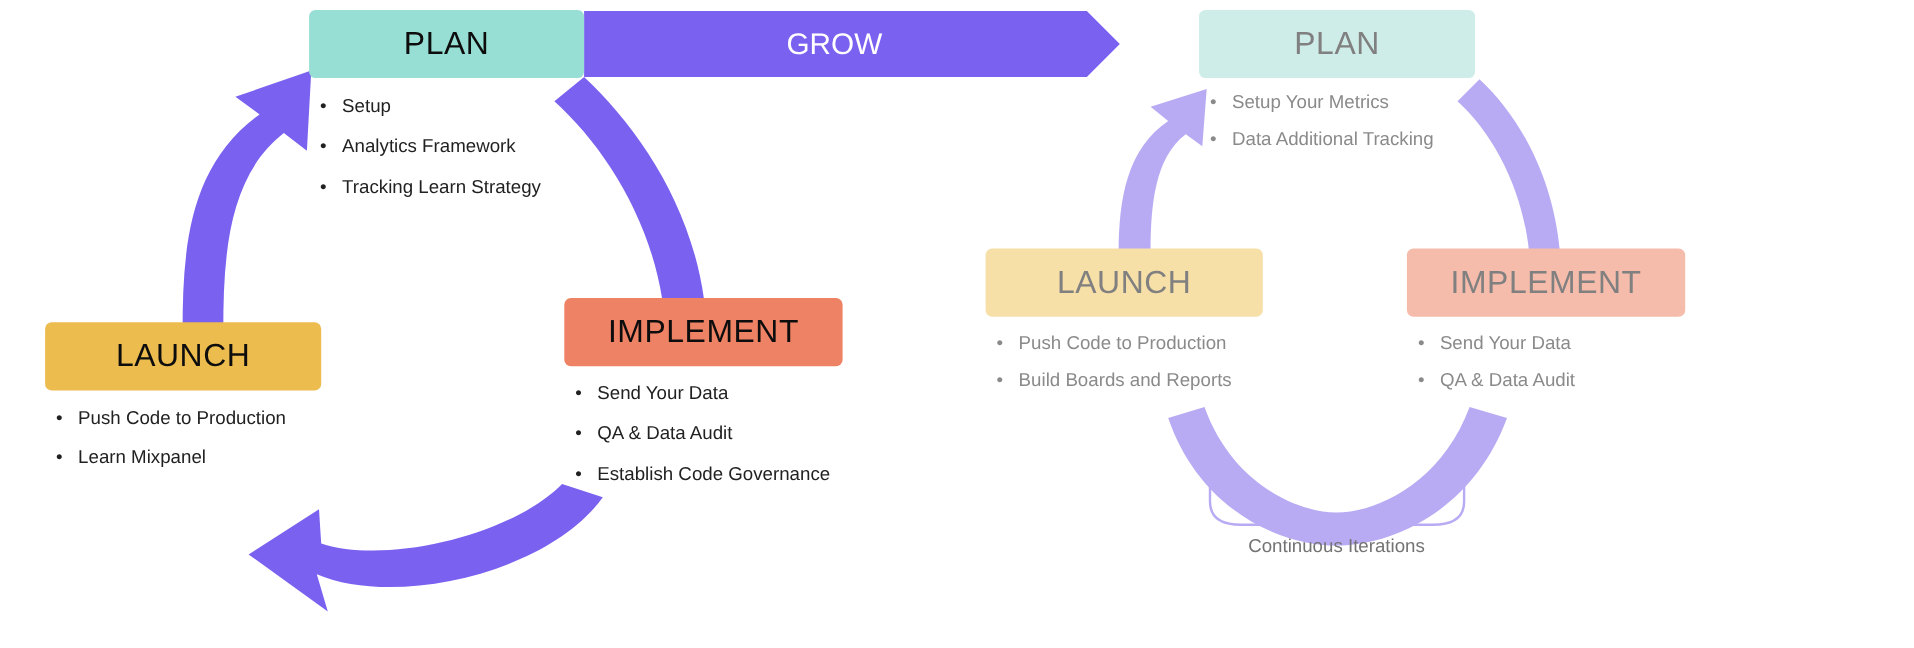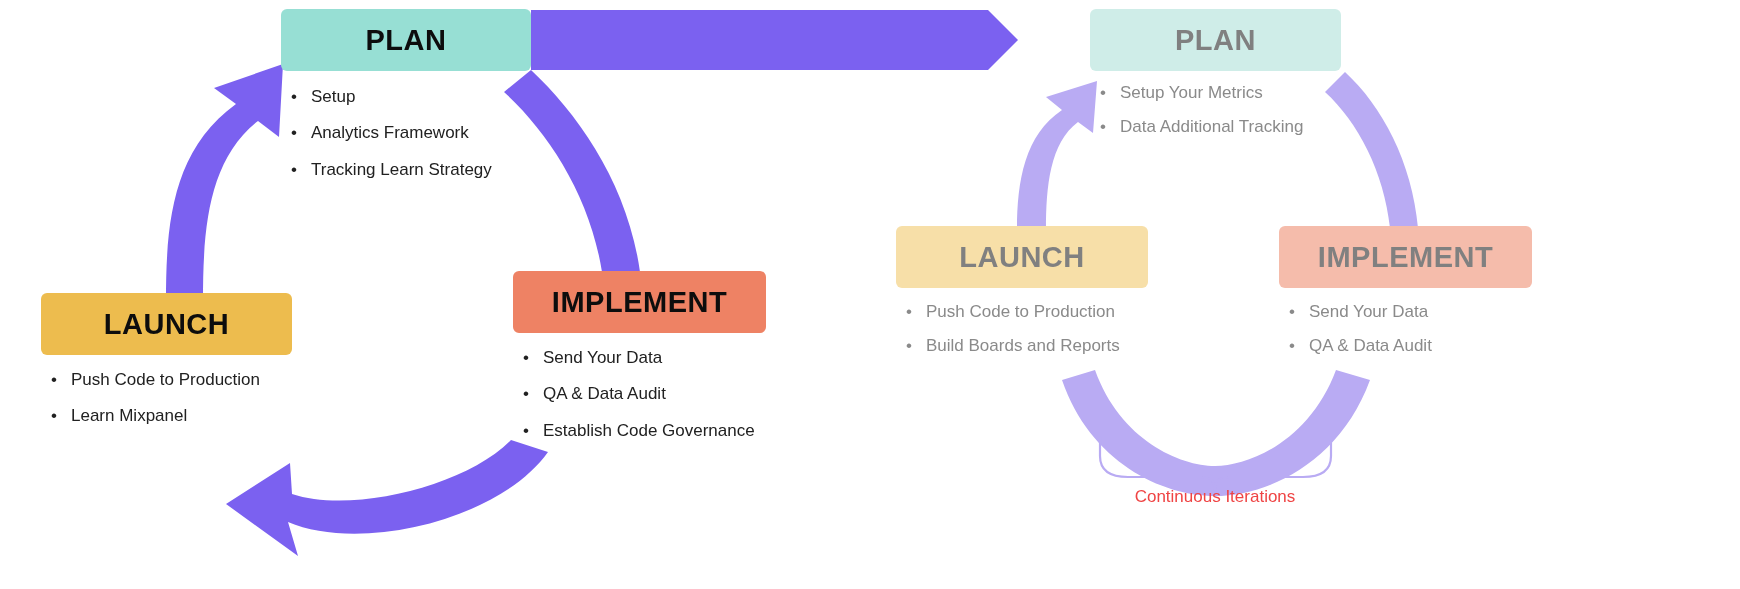--- a/index.html
+++ b/index.html
@@ -6,21 +6,21 @@
   body{width:1740px;height:589px;position:relative;overflow:hidden;
        font-family:"Liberation Sans","DejaVu Sans",sans-serif;}
   .stage{position:absolute;left:0;top:0;width:1740px;height:589px;}
 
   svg.arrows{position:absolute;left:0;top:0;width:1740px;height:589px;pointer-events:none;}
 
   .node{position:absolute;}
   .node-head{
     border-radius:6px;
     display:flex;align-items:center;justify-content:center;
-    font-weight:bold;letter-spacing:.5px;
+    font-weight:normal;letter-spacing:.5px;
     box-sizing:border-box;
   }
   .bullets{list-style:none;margin:0;padding:0;}
   .bullets li{
     display:flex;align-items:flex-start;
     font-size:17px;line-height:1.2;
   }
   .bullets li .dot{
     display:inline-block;width:20px;flex:0 0 20px;text-align:left;
   }
@@ -63,21 +63,21 @@
   }
   #grow-banner .banner-label{
     position:absolute;left:0;top:0;width:455px;height:60px;
     display:flex;align-items:center;justify-content:center;
     color:#ffffff;font-size:27px;
   }
 
   
   #cont-label{
     position:absolute;left:1075px;top:487px;width:280px;
-    text-align:center;color:#ef4444;font-size:17px;
+    text-align:center;color:#737373;font-size:17px;
   }
 </style>
 </head>
 <body>
 
 <div class="stage">
 
   <svg class="arrows" viewBox="0 0 1740 589">
 
     <path d="M531,10 L988,10 L1018,40 L988,70 L531,70 Z" fill="#7B61F0"></path>
@@ -133,20 +133,23 @@
              L1100,456
              C1100,470 1110,477 1128,477
              L1200,477
              C1211,477 1214,480 1215,490
              C1216,480 1219,477 1230,477
              L1303,477
              C1321,477 1331,470 1331,456
              L1331,437" fill="none" stroke="#B9ABF3" stroke-width="2.2" stroke-linecap="round"></path>
   </svg>
 
+  <div id="grow-banner">
+    <div class="banner-label">GROW</div>
+  </div>
 
   <div class="node" id="plan-left">
     <div class="node-head">PLAN</div>
     <ul class="bullets">
       <li>
         <span class="dot">•</span>
         <span>Setup</span>
       </li>
       <li>
         <span class="dot">•</span>

